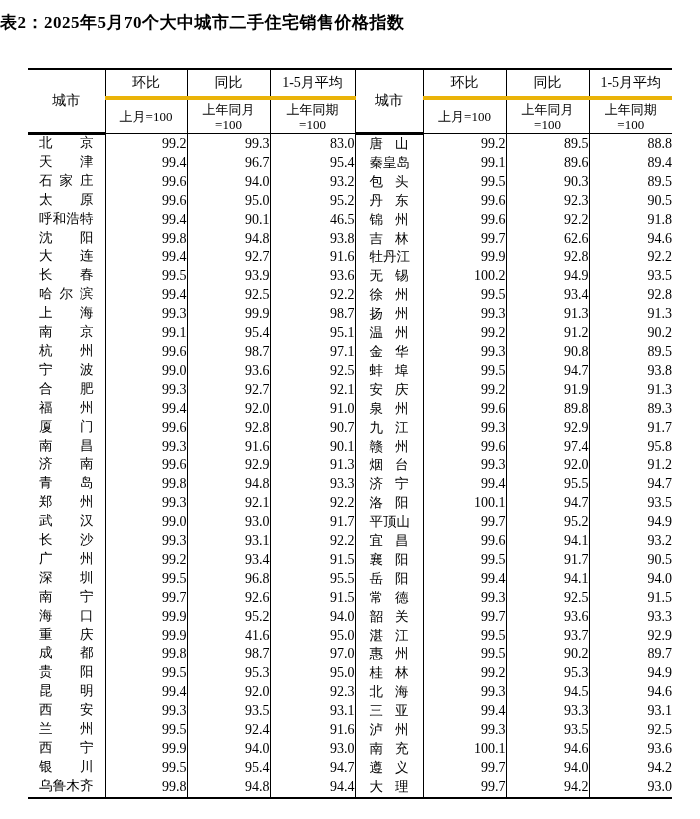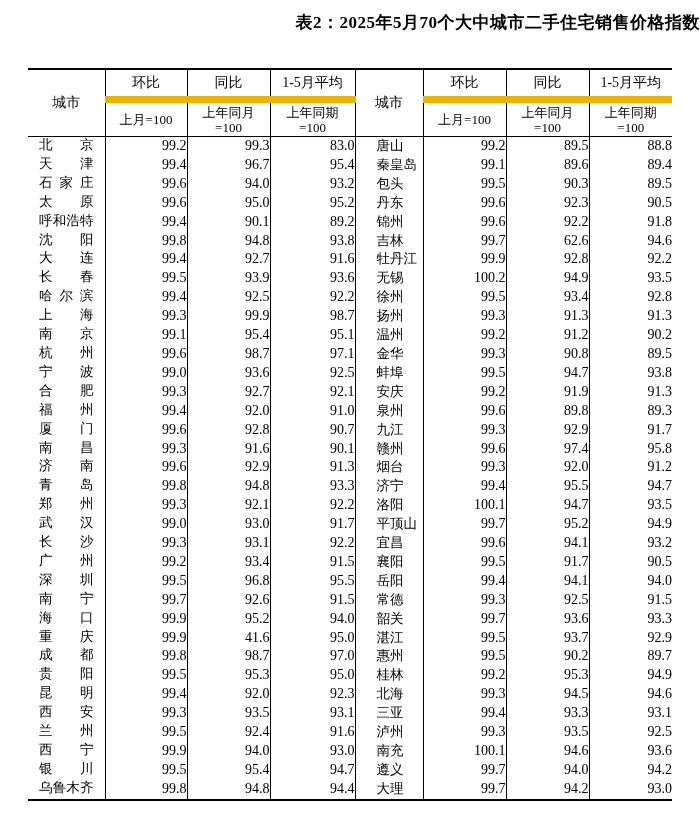--- a/index.html
+++ b/index.html
@@ -2,48 +2,48 @@
 <html><head>
 <meta charset="utf-8">
 <style>
   html,body{margin:0;padding:0;background:#fff;}
   .page{
     width:700px;height:819px;background:#ffffff;position:relative;
     font-family:"Liberation Serif","DejaVu Serif",serif;color:#000;
     overflow:hidden;
   }
   .title{
-    text-align:right;padding-top:11px;font-size:17px;font-weight:700;
+    text-align:left;padding-top:11px;font-size:17px;font-weight:700;
     letter-spacing:.5px;
   }
   table.idx{
     position:absolute;left:28px;top:68px;width:644px;
     border-collapse:collapse;table-layout:fixed;
     border-top:2.5px solid #000;border-bottom:2.5px solid #000;
   }
   table.idx th, table.idx td{
     padding:0;margin:0;font-weight:normal;overflow:hidden;white-space:nowrap;
   }
   
   thead th{font-size:14px;text-align:center;vertical-align:middle;}
   thead tr.h1 th{height:26px;}
   thead tr.h2 th{height:33px;font-size:13px;line-height:15px;white-space:pre-line;}
-  thead tr.h1 th.top-metric{border-bottom:7px solid #eab308;}
-  thead th.city-h{border-bottom:1px solid #000000;}
+  thead tr.h1 th.top-metric{border-bottom:4px solid #eab308;}
+  thead th.city-h{border-bottom:3px solid #000000;}
   thead tr.h2 th{border-bottom:1px solid #000;}
   
   .vl{border-left:1px solid #000;}
   
   tbody td{font-size:14px;height:18.9px;line-height:18.9px;}
   td.city{
     text-align:justify;text-align-last:justify;
     font-family:"Liberation Sans","DejaVu Sans",sans-serif;font-size:13.5px;
   }
   td.city.l{padding:0 11px;font-family:Liberation Mono, monospace;}
-  td.city.r{padding:0 21px;}
+  td.city.r{padding:0 14px;}
   td.num{text-align:right;padding-right:9px;}
 </style>
 </head>
 <body>
 
 <div class="page">
   <div class="title">表2：2025年5月70个大中城市二手住宅销售价格指数</div>
 
   <table class="idx">
     <colgroup>
@@ -118,21 +118,21 @@
           <td class="num vl">95.2</td>
           <td class="city r vl">丹东</td>
           <td class="num vl">99.6</td>
           <td class="num vl">92.3</td>
           <td class="num vl">90.5</td>
         </tr>
         <tr>
           <td class="city l">呼和浩特</td>
           <td class="num vl">99.4</td>
           <td class="num vl">90.1</td>
-          <td class="num vl">89.2</td>
+          <td class="num vl">46.5</td>
           <td class="city r vl">锦州</td>
           <td class="num vl">99.6</td>
           <td class="num vl">92.2</td>
           <td class="num vl">91.8</td>
         </tr>
         <tr>
           <td class="city l">沈阳</td>
           <td class="num vl">99.8</td>
           <td class="num vl">94.8</td>
           <td class="num vl">93.8</td>

